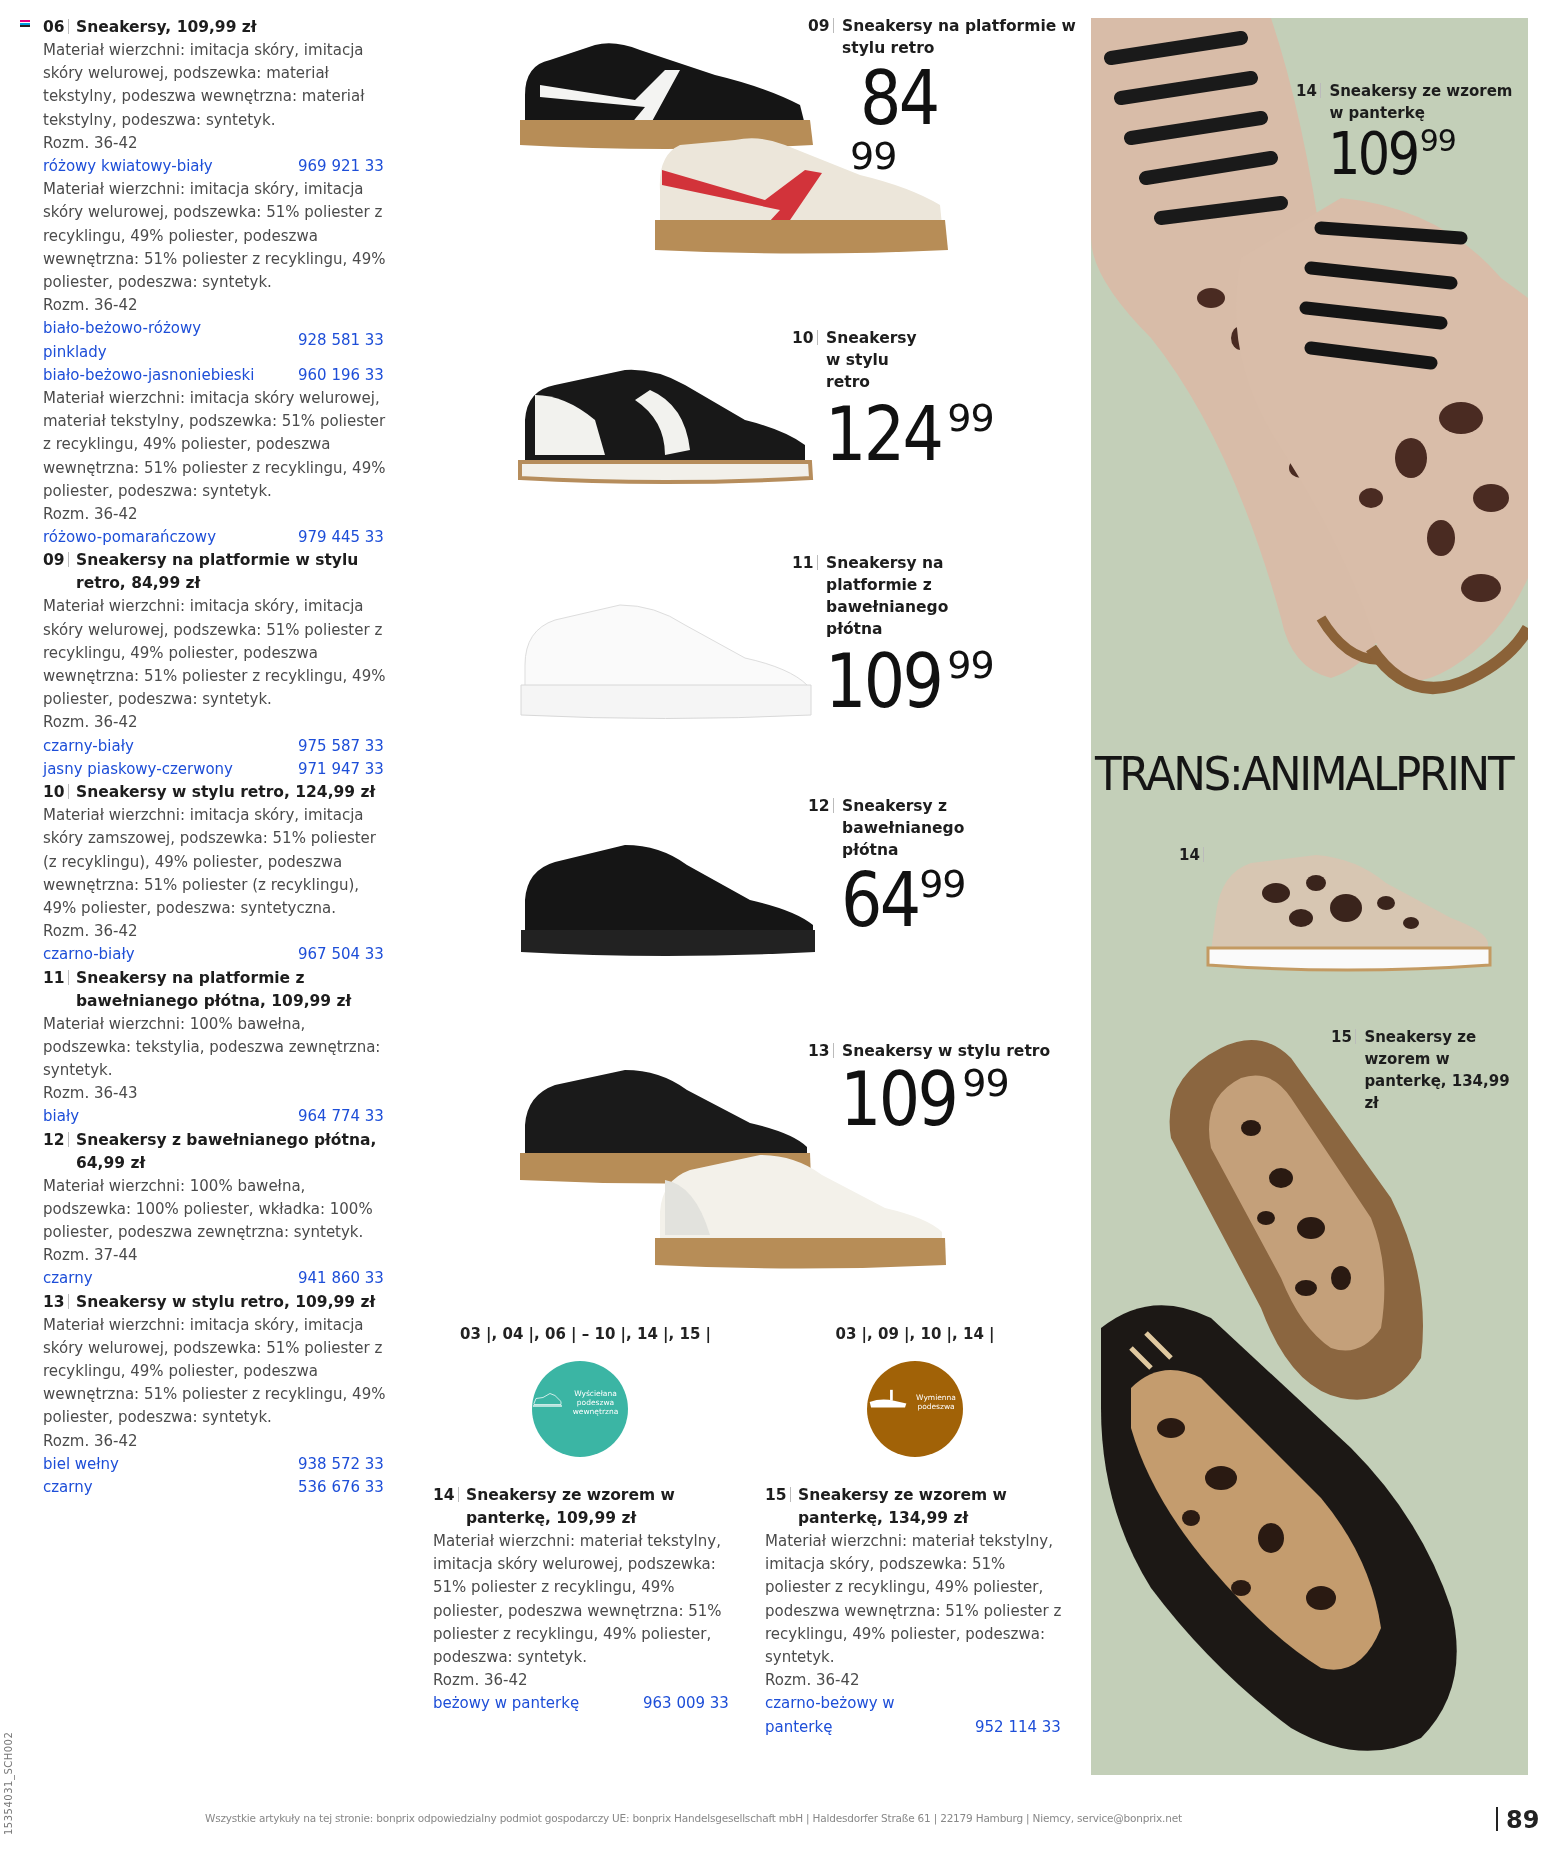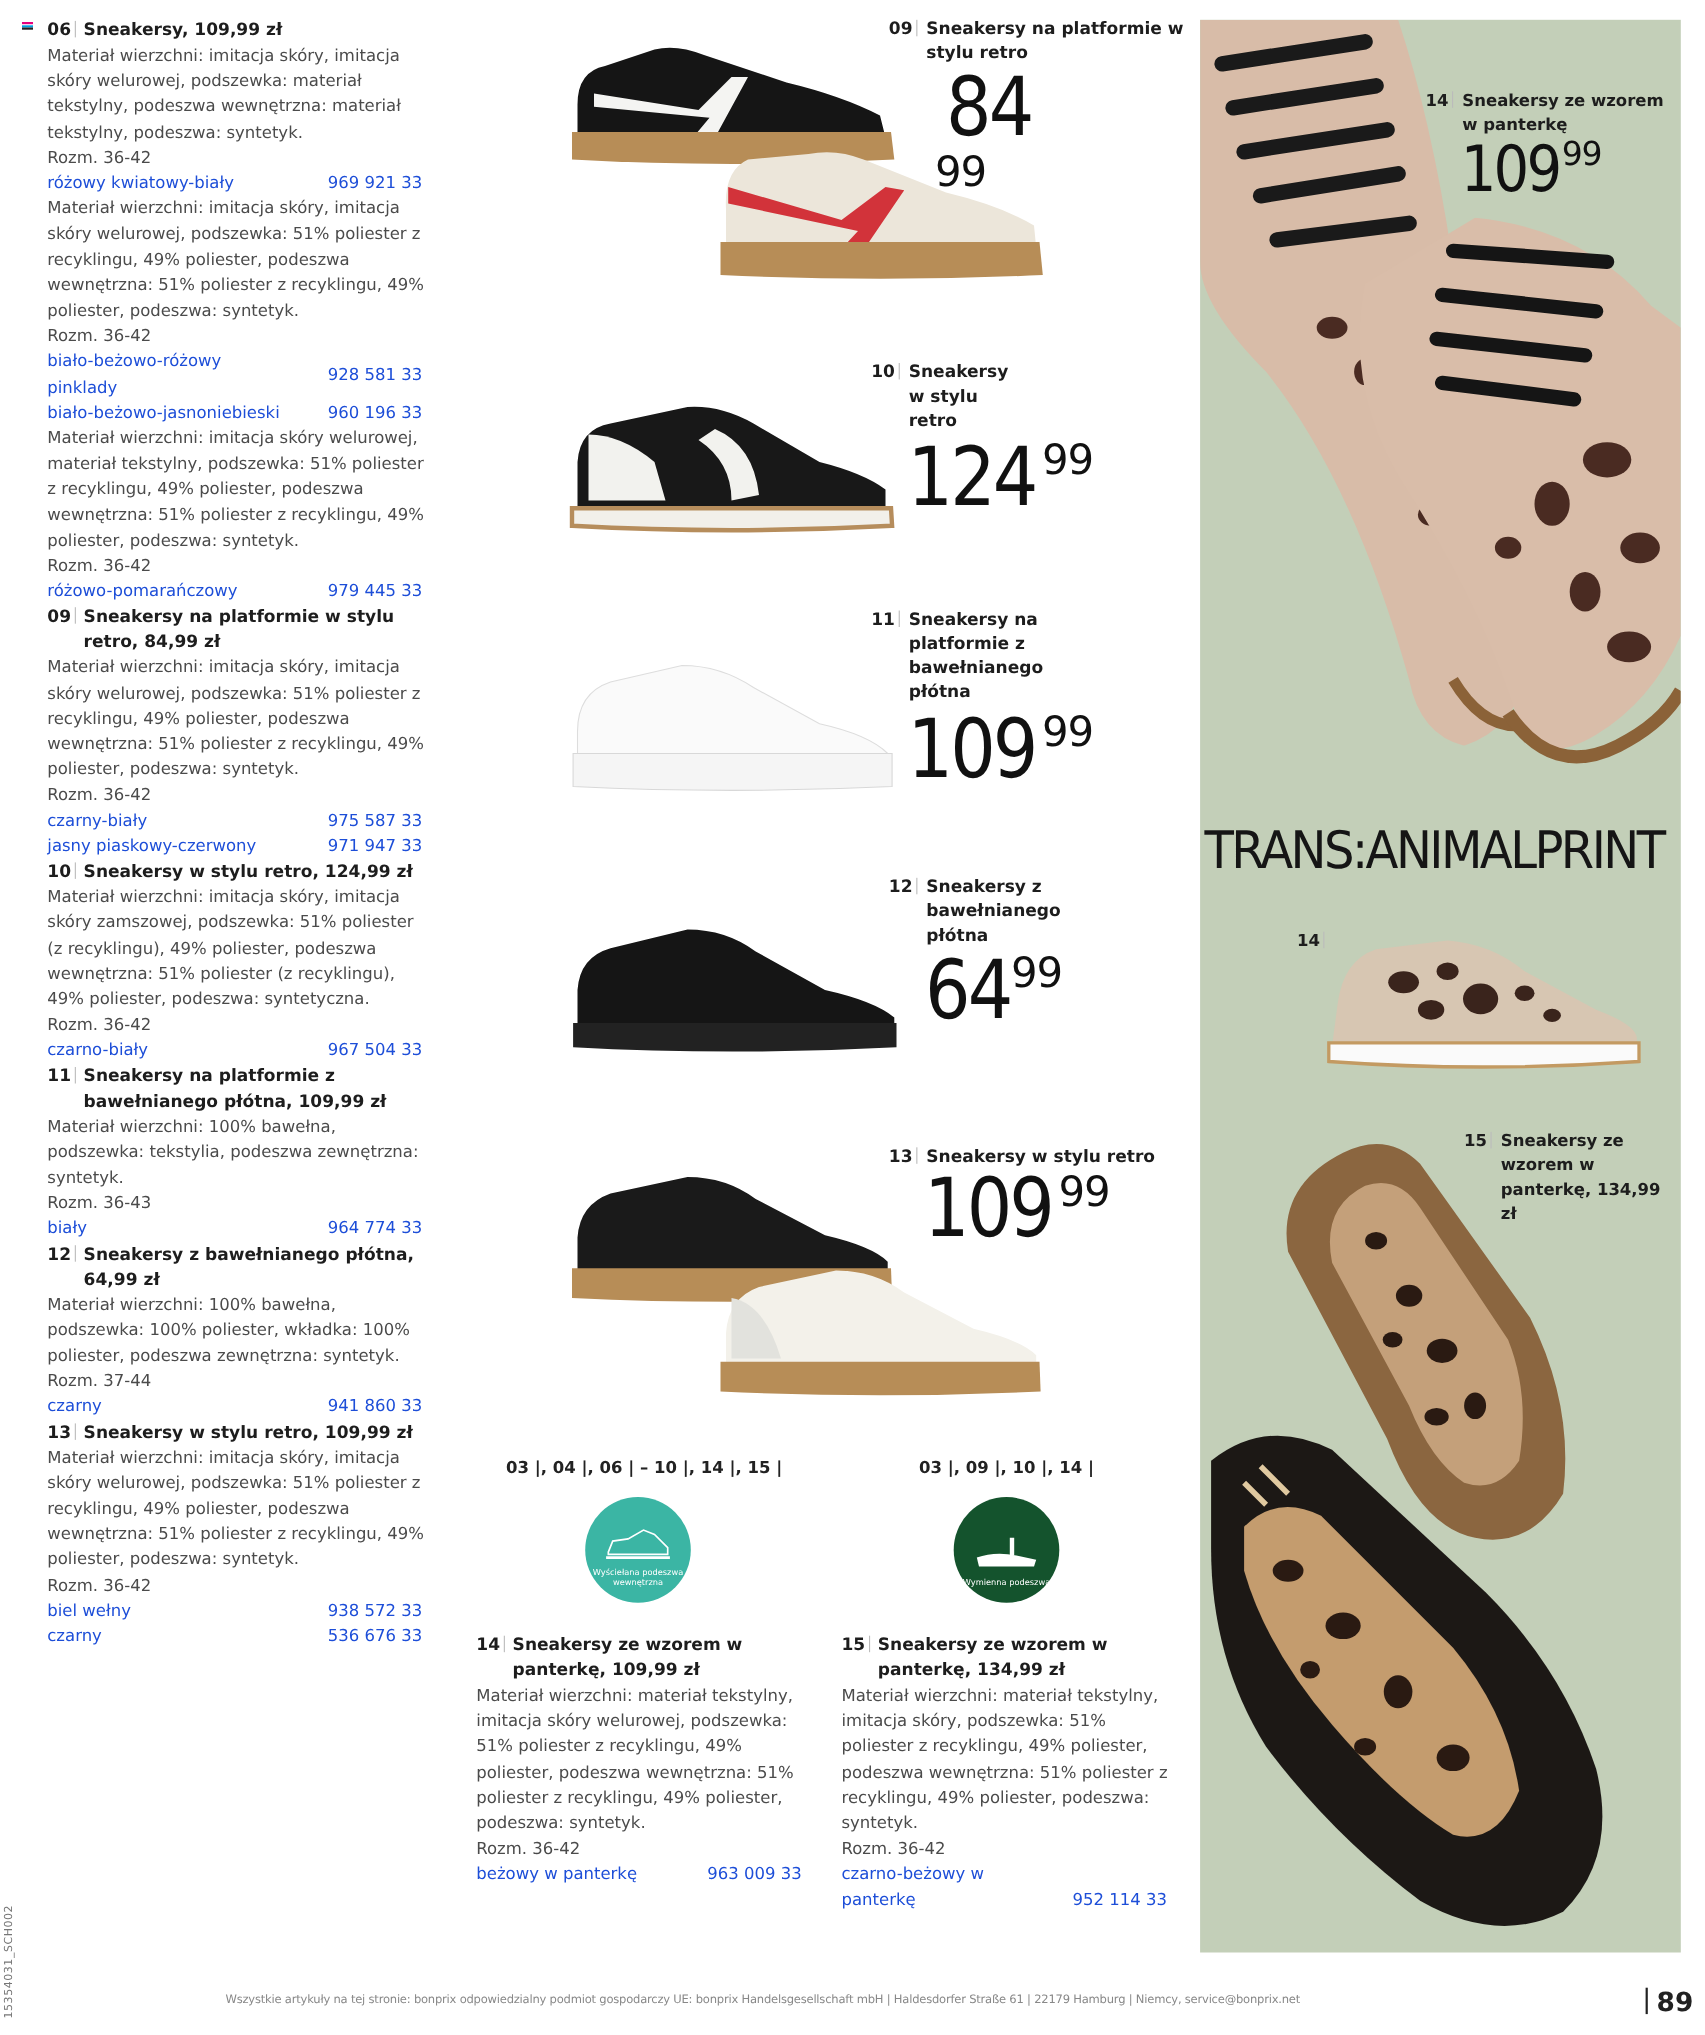--- a/index.html
+++ b/index.html
@@ -32,21 +32,21 @@
   .pb-head { display: flex; font-weight: bold; font-size: 15.5px; line-height: 22px; color: #1d1d1d; }
   .pb-num { flex: none; padding-right: 8px; }
   .pb-num::after { content: ""; display: inline-block; width: 1.5px; height: 15px; background: #bbb; margin-left: 3px; vertical-align: -2px; }
   .price { display: flex; align-items: flex-start; color: #111; font-family: "DejaVu Sans", sans-serif; font-weight: normal; letter-spacing: -3px; }
   .price .p-main { font-size: 74px; line-height: 74px; transform: scaleX(0.88); transform-origin: left; display: inline-block; }
   .price .p-cents { font-size: 38px; line-height: 42px; margin-left: -10px; letter-spacing: -1px; }
 
   
   .badge-group { position: absolute; text-align: center; }
   .badge-refs { font-weight: bold; font-size: 15px; color: #222; white-space: nowrap; }
-  .badge { width: 96px; height: 96px; border-radius: 50%; margin: 18px auto 0; display: flex; flex-direction: column; align-items: center; justify-content: flex-end; padding-bottom: 14px; color: #fff; font-size: 7.5px; line-height: 9px; }
+  .badge { width: 96px; height: 96px; border-radius: 50%; margin: 18px auto 0; display: flex; flex-direction: row; align-items: center; justify-content: flex-end; padding-bottom: 14px; color: #fff; font-size: 7.5px; line-height: 9px; }
   .badge svg { width: 62px; height: 34px; margin-bottom: 4px; }
 
   
   .col-bottom { position: absolute; width: 300px; }
 
   
   .panel { position: absolute; left: 1091px; top: 18px; width: 437px; height: 1757px; background: #c3cfb8; overflow: hidden; }
   .panel-title { position: absolute; left: 4px; top: 728px; font-size: 47px; font-weight: normal; color: #151515; letter-spacing: -2.5px; white-space: nowrap; transform: scaleX(0.93); transform-origin: left; }
   .panel .pb-head { font-size: 15px; }
 
@@ -291,21 +291,21 @@
     <svg viewBox="0 0 62 34">
         <path d="M4 24 L8 14 L22 12 L36 4 L46 8 L58 20 L58 26 L4 26 Z" fill="none" stroke="#fff" stroke-width="1.5"></path>
         <path d="M2 29 L60 29" stroke="#fff" stroke-width="2.5"></path>
       </svg>
     <span>Wyściełana podeszwa wewnętrzna</span>
   </div>
 </div>
 
 <div class="badge-group" style="left:805px; top:1325px; width:220px;">
   <div class="badge-refs">03 |, 09 |, 10 |, 14 |</div>
-  <div class="badge" style="background:#14532d;">
+  <div class="badge" style="background:#a16207;">
     <svg viewBox="0 0 62 34">
         <path d="M4 20 Q20 14 40 18 L58 22 L56 28 L6 28 Z" fill="#fff"></path>
         <path d="M34 2 L38 2 L38 18 L34 18 Z" fill="#fff"></path>
       </svg>
     <span>Wymienna podeszwa</span>
   </div>
 </div>
 
 <div class="col-bottom" style="left:433px; top:1484px;">
   <div class="entry-head">

